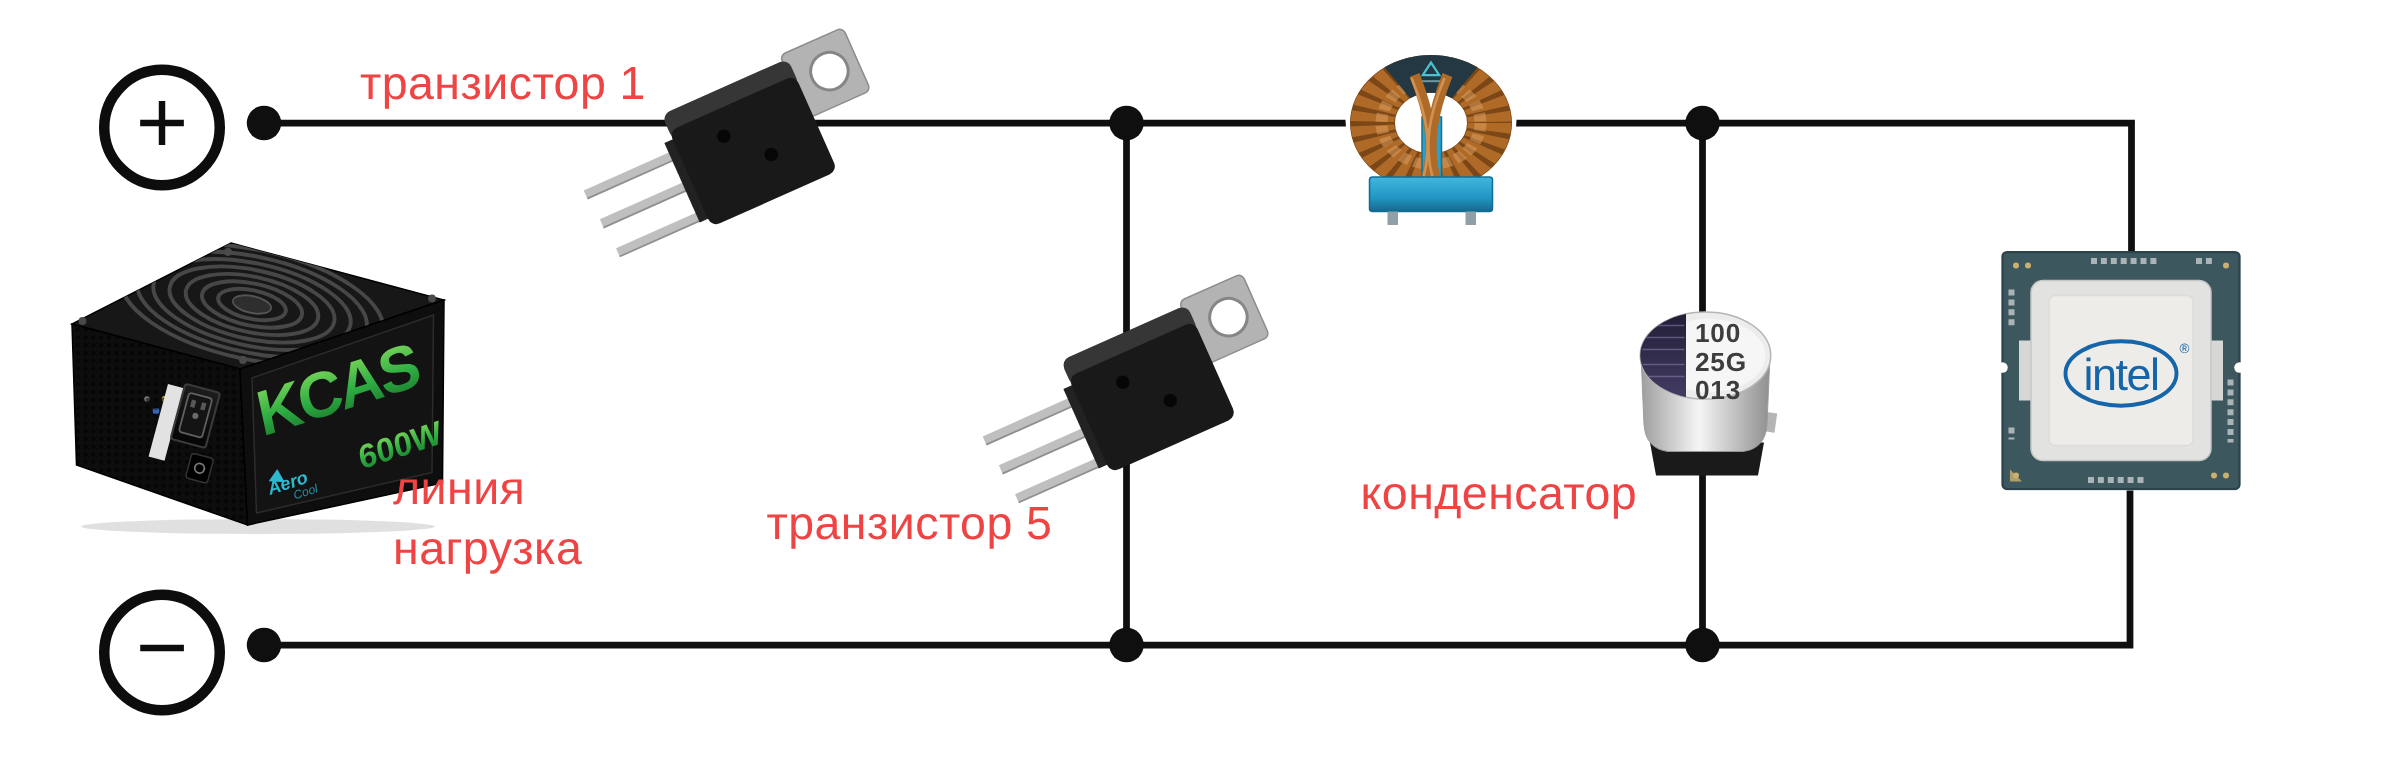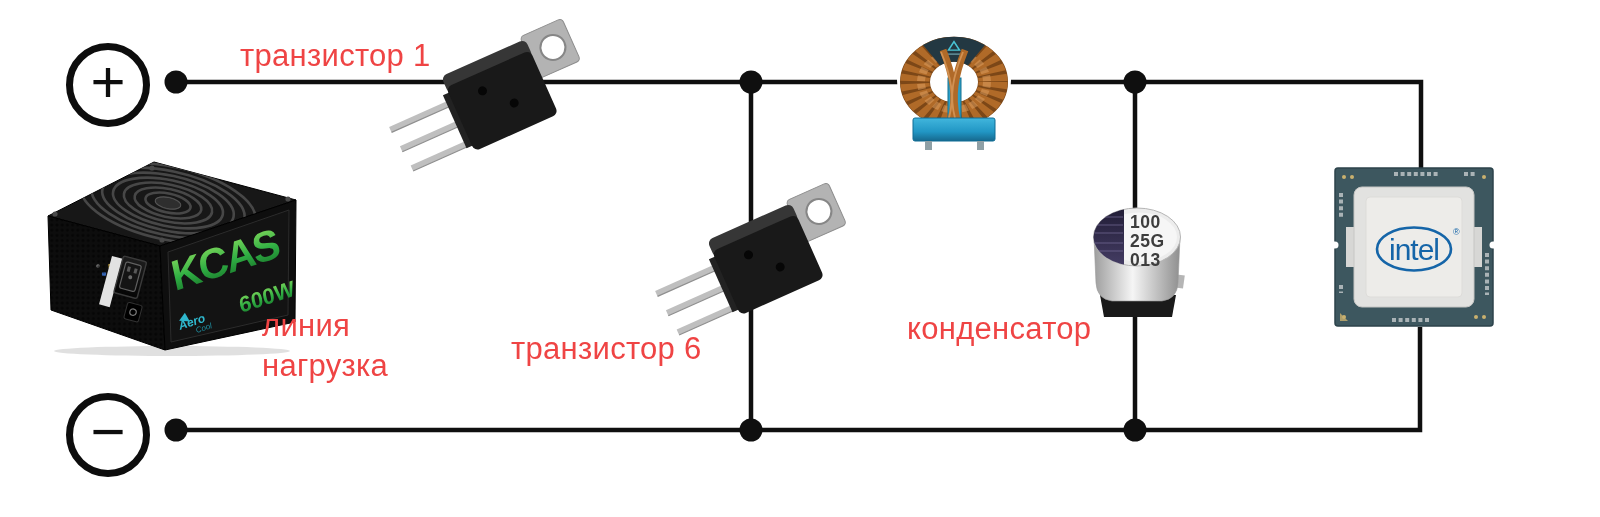--- a/index.html
+++ b/index.html
@@ -249,20 +249,20 @@
   </svg>
 
   <div class="terminal" style="left:66px;top:43px">
     <span>+</span>
   </div>
   <div class="terminal" style="left:66px;top:393px">
     <span>−</span>
   </div>
 
   <div class="lbl" style="left:240px;top:38px">транзистор 1</div>
-  <div class="lbl" style="left:511px;top:331px">транзистор 6</div>
+  <div class="lbl" style="left:511px;top:331px">транзистор 5</div>
   <div class="lbl" style="left:907px;top:311px">конденсатор</div>
   <div class="lbl power-line-lbl" style="left:262px;top:306px">
     <div>линия</div>
     <div>нагрузка</div>
   </div>
 
 </div>
 
 </body></html>

